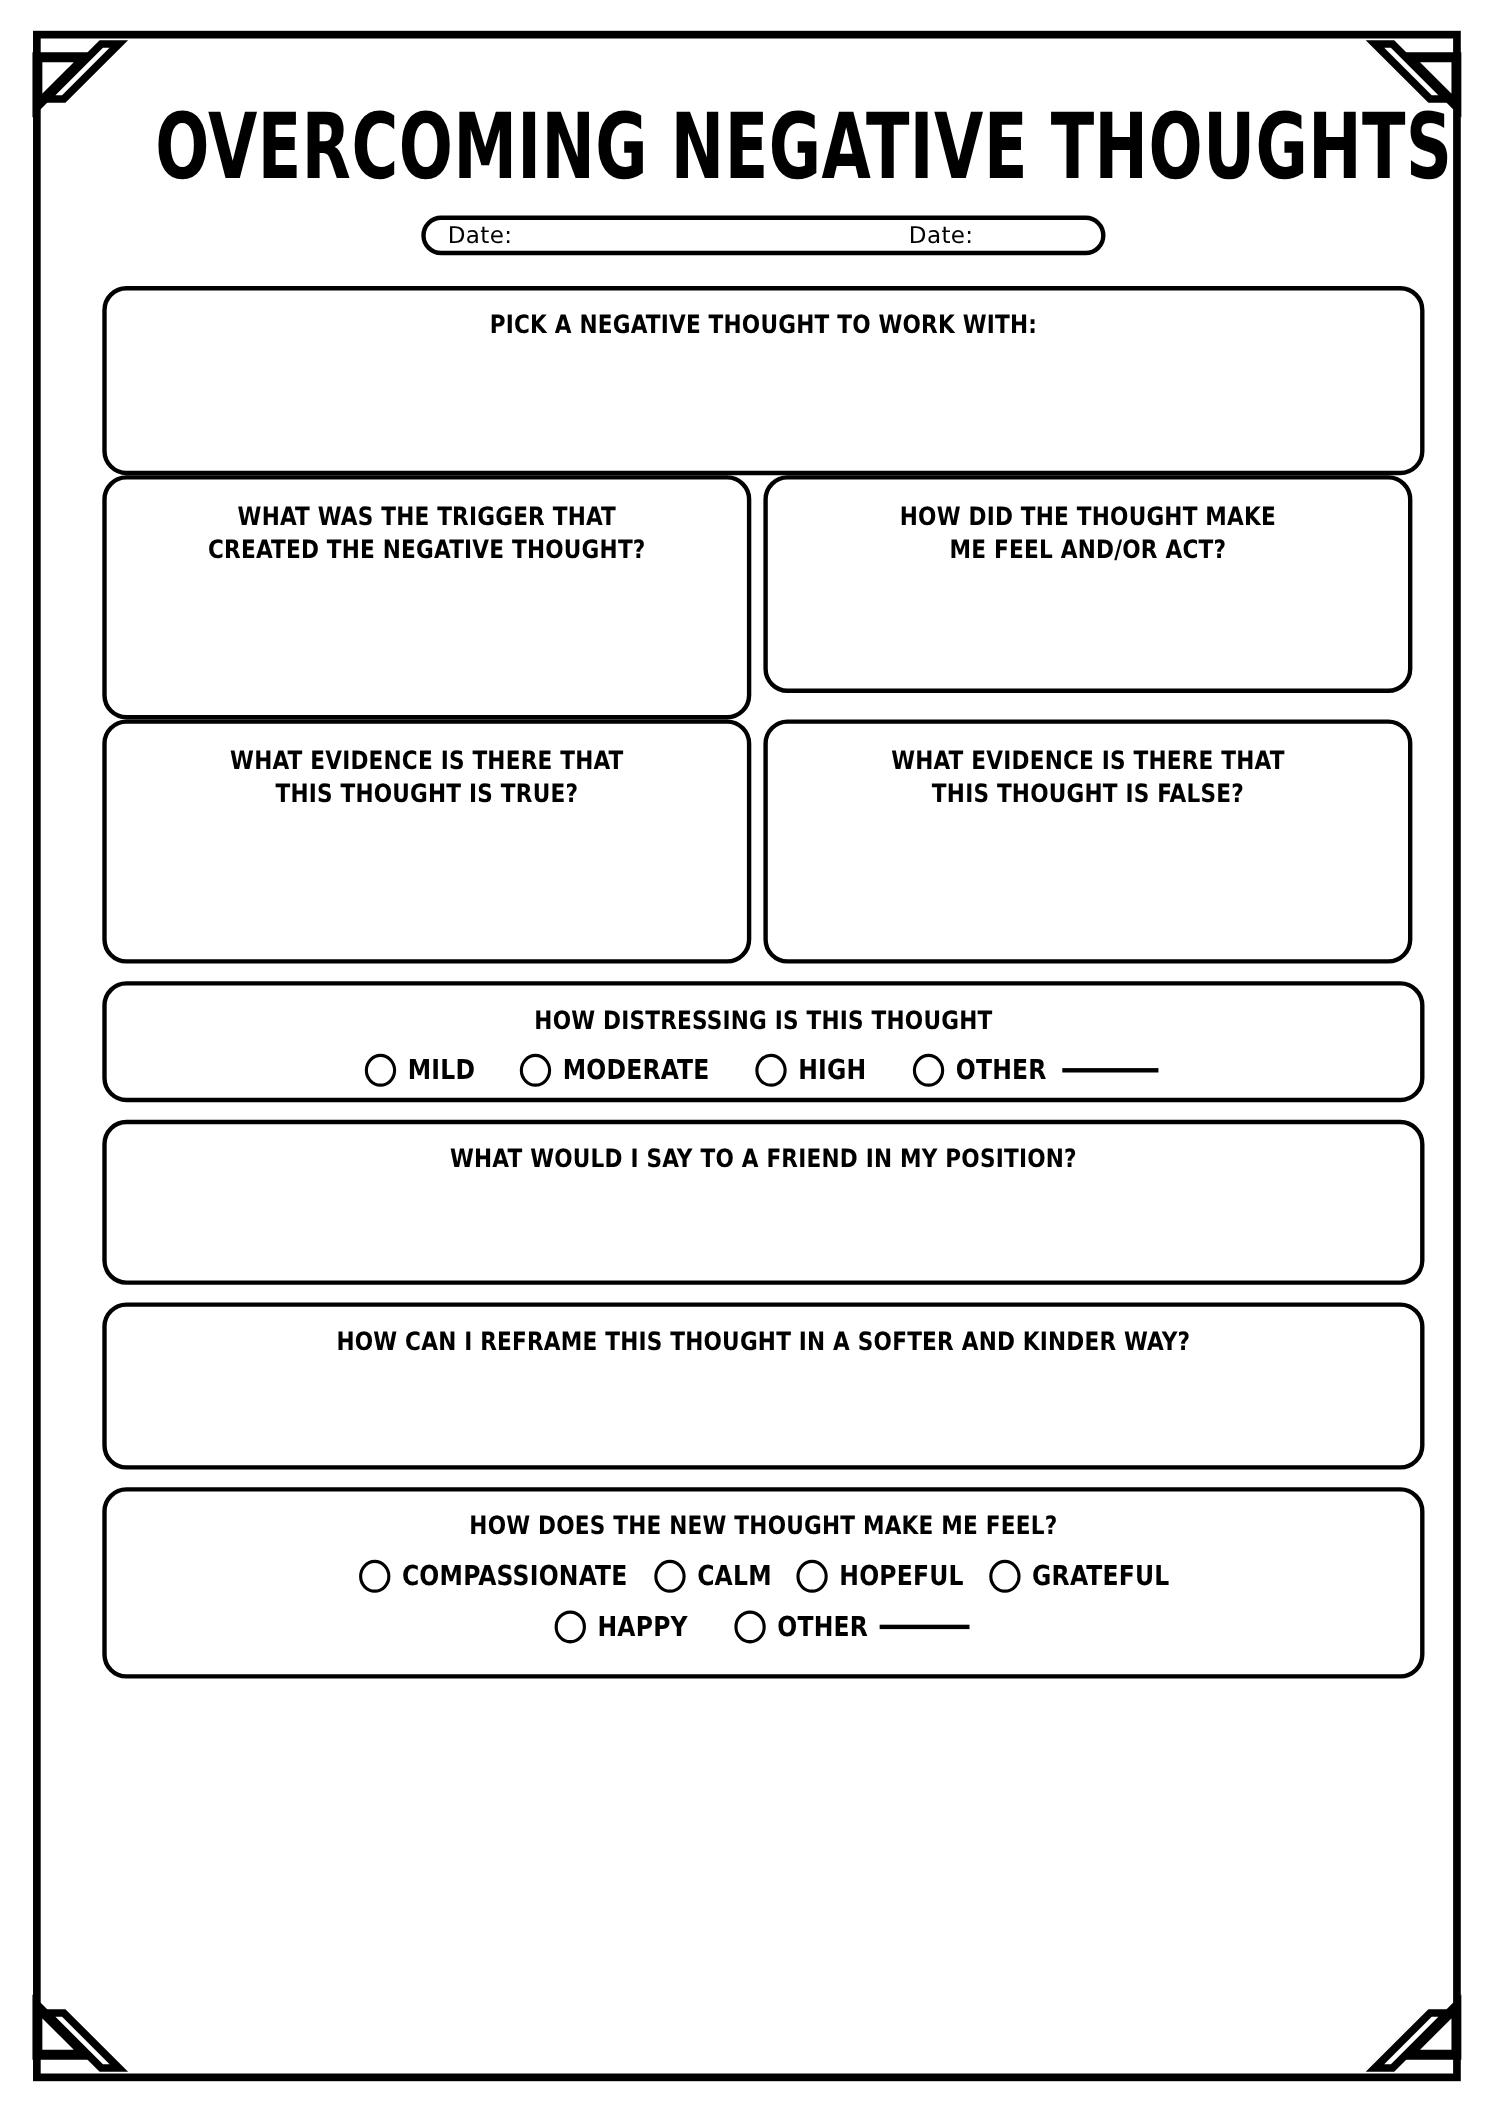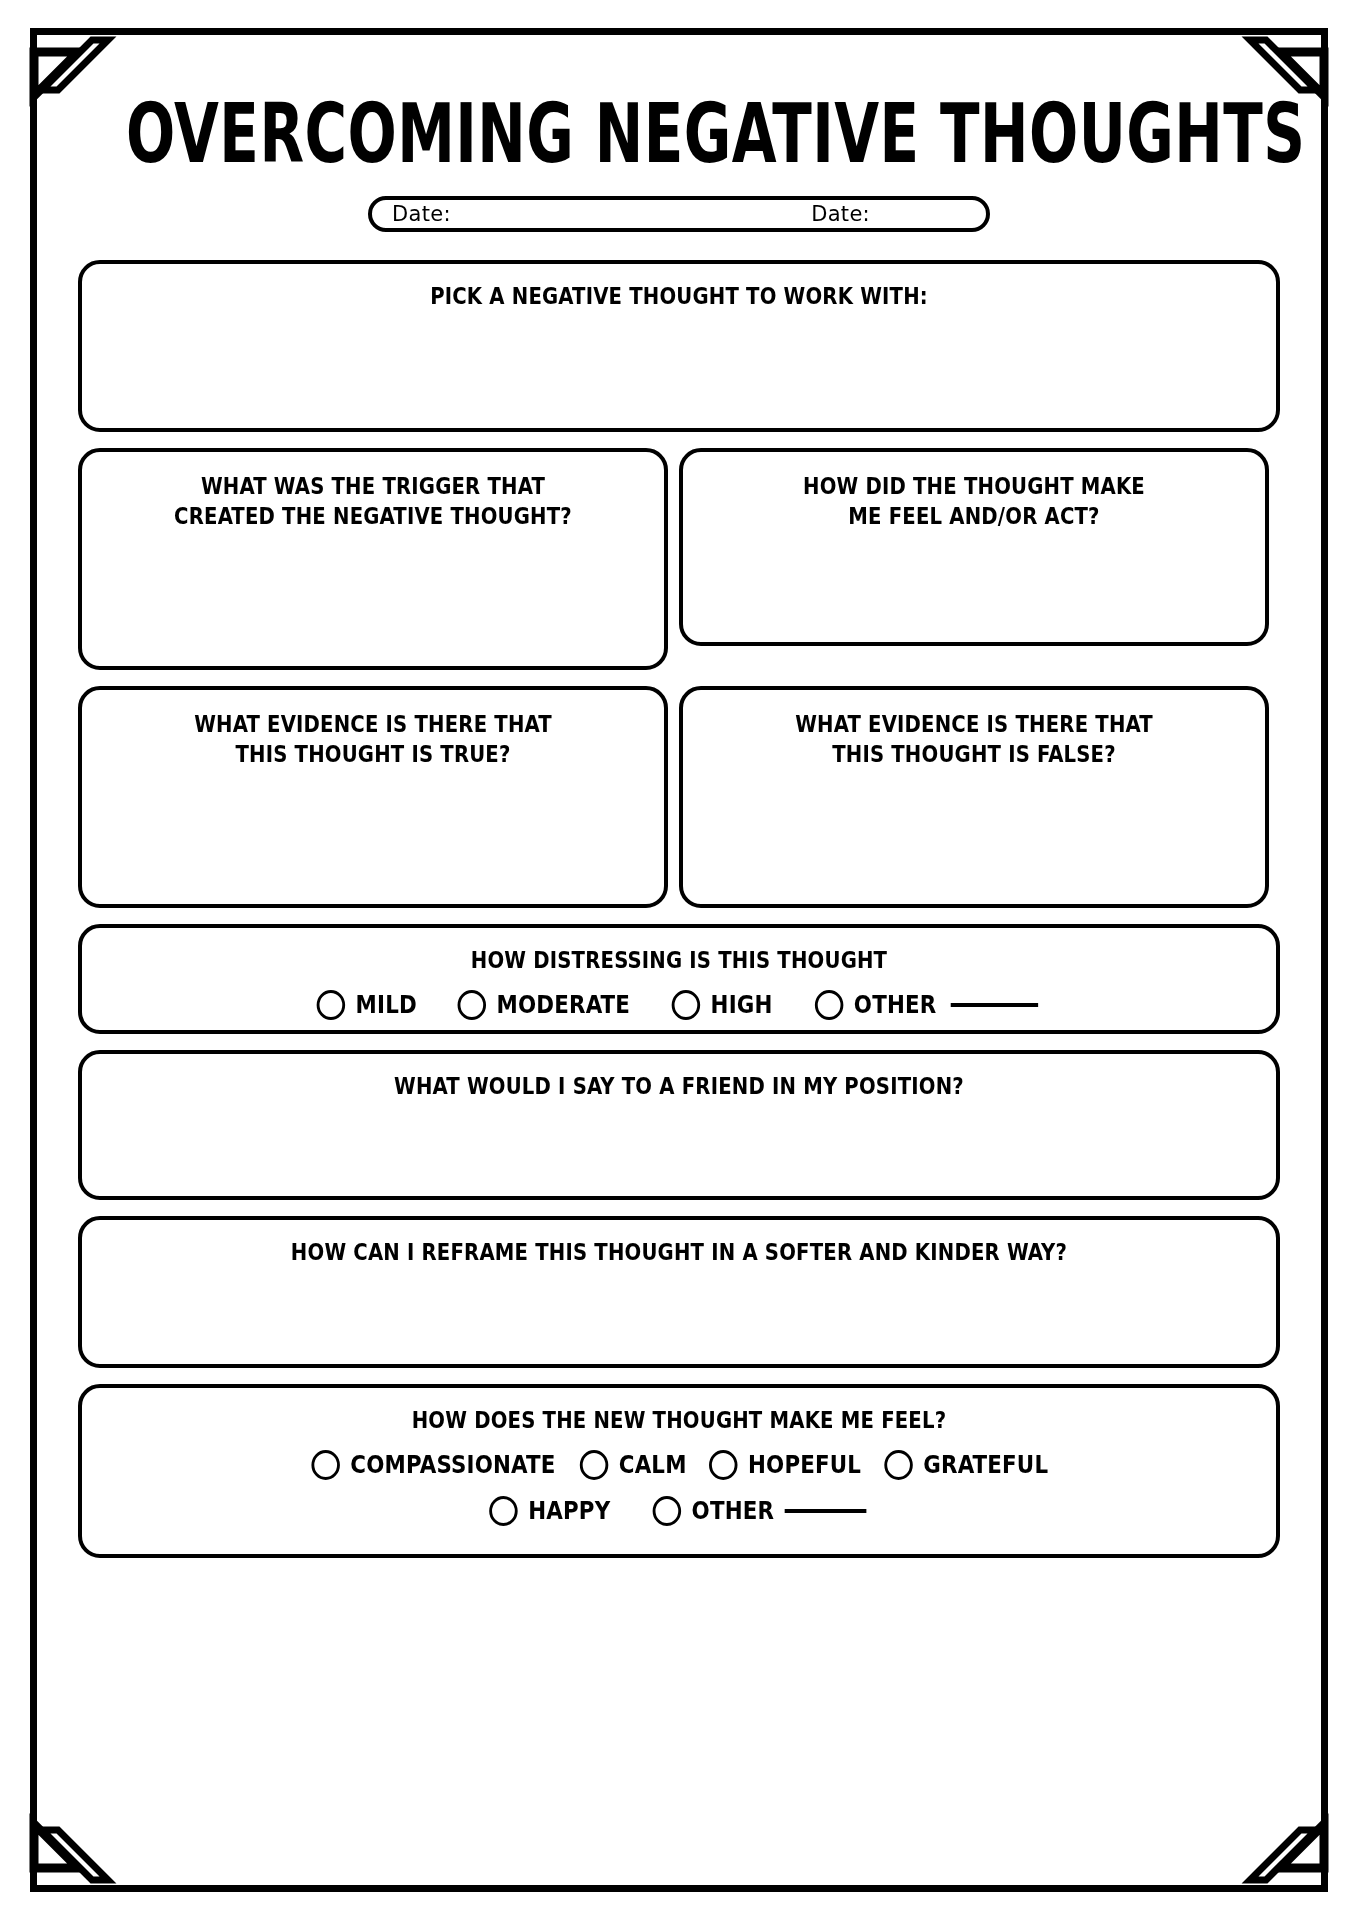--- a/index.html
+++ b/index.html
@@ -34,21 +34,21 @@
   }
   .corner svg { display: block; width: 108px; height: 108px; }
   .corner-tl { left: 20px;  top: 18px; }
   .corner-tr { right: 20px; top: 18px;  transform: scaleX(-1); }
   .corner-bl { left: 20px;  bottom: 18px; transform: scaleY(-1); }
   .corner-br { right: 20px; bottom: 18px; transform: scale(-1,-1); }
 
   
   .content {
     position: absolute;
-    left: 78px;
+    left: 93px;
     top: 60px;
     width: 1202px;
   }
 
   
   .title {
     text-align: center;
     font-family: "DejaVu Sans Condensed", "Liberation Sans Narrow", "Liberation Sans", sans-serif;
     font-weight: bold;
     font-size: 70px;
@@ -94,21 +94,20 @@
     line-height: 1.3;
     letter-spacing: 0.2px;
     transform: scaleX(0.95);
     padding: 18px 26px 0 26px;
   }
   .box-label.two-line { padding-top: 20px; }
 
   .row2 {
     display: flex;
     gap: 11px;
-    margin-top: 16px;
   }
   .row2 .box { width: 590px; }
 
   .sec { margin-top: 16px; }
 
   
   .opts {
     display: flex;
     justify-content: center;
     align-items: center;

